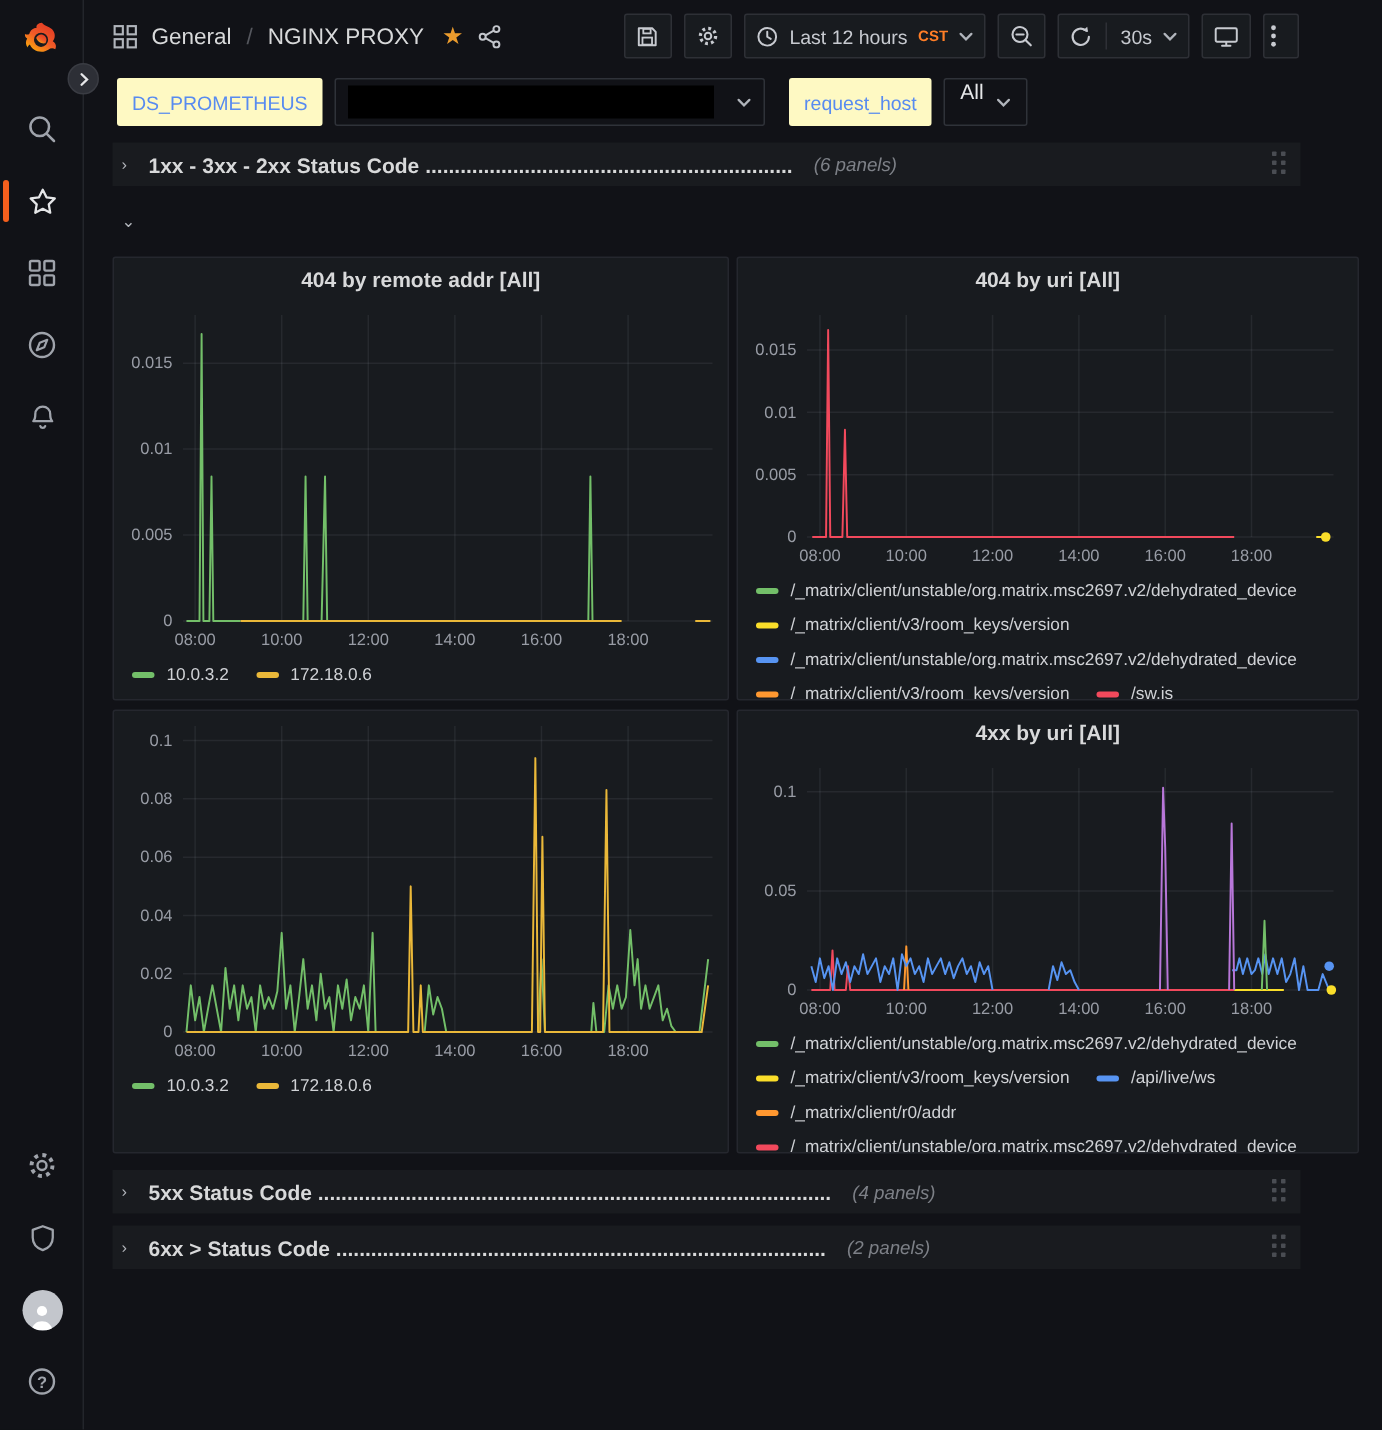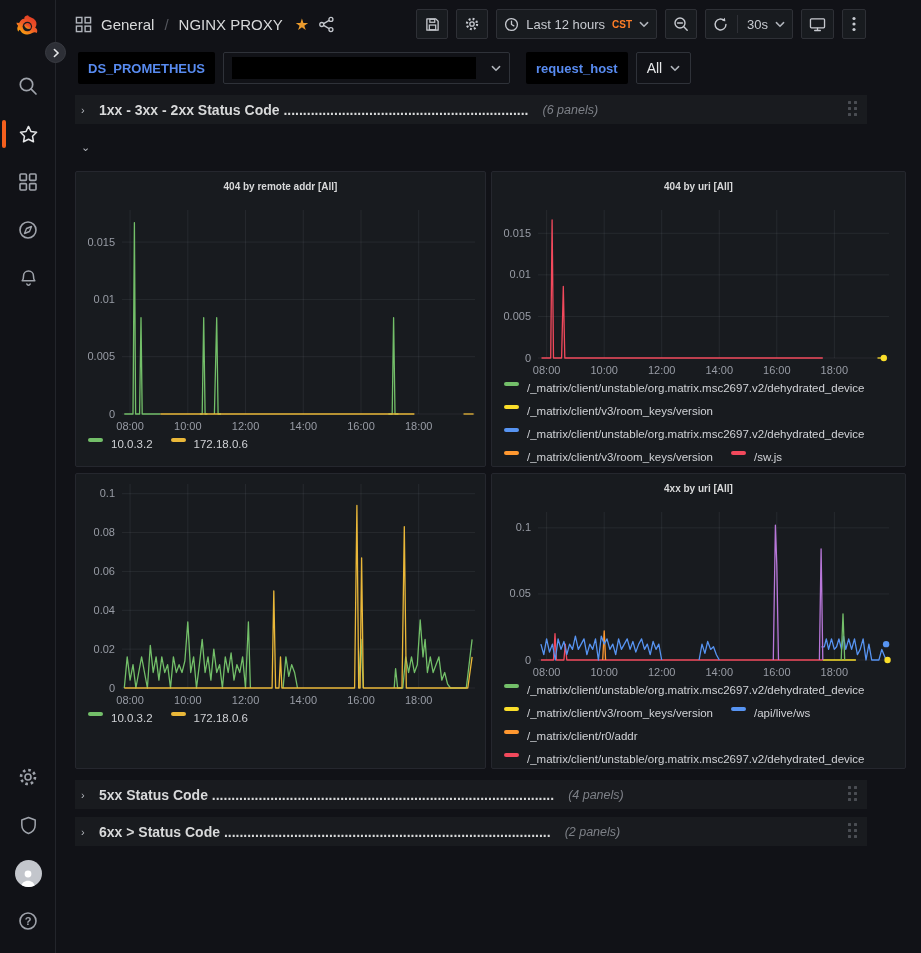--- a/index.html
+++ b/index.html
@@ -16,55 +16,55 @@
     background:#2d2f36;border:1px solid #3a3c43;color:#e6e7e9;display:flex;align-items:center;justify-content:center;z-index:9;}
   .avatar-circle{width:27px;height:27px;border-radius:50%;background:#c3c6cc;display:flex;align-items:flex-end;justify-content:center;overflow:hidden;}
   
   .main{margin-left:57px;width:825px;}
   .topnav{height:48px;display:flex;align-items:center;padding:0 16px 0 18px;}
   .crumb{display:flex;align-items:center;gap:9px;color:#d8d9da;font-size:15px;}
   .crumb .sep{color:#55575e;margin:0 1px;}
   .crumb .star{color:#eb9b2d;font-size:16px;margin-left:3px;}
   .tn-right{margin-left:auto;display:flex;align-items:center;gap:8px;}
   .tbtn{height:30px;min-width:32px;padding:0 7px;background:#181b1f;border:1px solid #2e3036;border-radius:2px;
-    display:flex;align-items:center;justify-content:center;gap:7px;color:#c7cad0;font-size:13px;}
+    display:flex;align-items:center;justify-content:flex-start;gap:7px;color:#c7cad0;font-size:13px;}
   .tbtn .tz{color:#ff7e27;font-size:10px;font-weight:700;}
   .tbtn .divider{width:1px;height:18px;background:#2e3036;margin:0 2px;}
   .icon{display:inline-flex;align-items:center;justify-content:center;}
   
   .subnav{height:40px;display:flex;align-items:center;gap:8px;padding:0 16px 0 21px;}
-  .vlabel{height:32px;display:flex;align-items:center;padding:0 10px;background:#000000;border-radius:2px;
-    color:#588bf0;font-size:13px;font-weight:700;}
+  .vlabel{height:32px;display:flex;align-items:center;padding:0 10px;background:#fef9c3;border-radius:2px;
+    color:#588bf0;font-size:13px;font-weight:400;}
   .vselect{height:32px;width:287px;border:1px solid #2f3239;border-radius:2px;background:#111217;
     display:flex;align-items:center;padding:0 8px;}
   .vselect .blackout{flex:0 0 auto;width:244px;height:22px;background:#000;}
   .vselect .chev{margin-left:auto;}
-  .vall{height:32px;border:1px solid #2f3239;border-radius:2px;display:flex;align-items:center;gap:8px;
+  .vall{height:32px;border:1px solid #2f3239;border-radius:2px;display:flex;gap:8px;
     padding:0 10px;color:#e6e7e9;font-size:14px;}
   
   .dash{padding:0 15px 0 18px;}
   .rowhdr{height:29px;display:flex;align-items:center;color:#d8d9da;position:relative;}
   .rowhdr.boxed{background:#191b1f;}
   .rowhdr .rchev{color:#b3b6bc;margin:0 8px 0 6px;font-size:11px;width:10px;display:inline-block;}
   .rowhdr .rtitle{font-size:14px;font-weight:700;white-space:nowrap;overflow:hidden;}
   .rowhdr .rcount{font-size:12.5px;font-style:italic;color:#7d8087;margin-left:14px;white-space:nowrap;}
   .draghandle{position:absolute;right:6px;top:6px;width:13px;height:17px;
     display:grid;grid-template-columns:4px 4px;grid-auto-rows:4px;gap:2px;}
   .draghandle i{background:#4a4d53;width:3px;height:3px;border-radius:0.5px;}
   .mt7{margin-top:7px;}.mt8{margin-top:8px;}.mt9{margin-top:9px;}.mt11{margin-top:11px;}
   .panelgrid{margin-top:9px;display:grid;grid-template-columns:411px 415px;gap:6px 5px;}
   .panel{height:296px;background:#181b1f;border:1px solid #25272e;border-radius:2px;overflow:hidden;display:flex;flex-direction:column;}
-  .ptitle{height:28px;display:flex;align-items:center;justify-content:center;color:#d8d9da;font-size:10px;font-weight:600;flex:0 0 auto;}
+  .ptitle{height:28px;display:flex;align-items:center;justify-content:center;color:#d8d9da;font-size:14px;font-weight:600;flex:0 0 auto;}
   .chart{width:100%;flex:0 0 auto;}
   .chart.tall{height:236px;}
   .chart.short{height:180px;}
   svg text.tick{fill:#989ca5;font-size:11px;font-family:"Liberation Sans","DejaVu Sans",sans-serif;}
   svg line.grid{stroke:rgba(210,215,230,0.08);stroke-width:1;}
   .legend{padding:2px 12px 0 12px;display:flex;flex-wrap:wrap;column-gap:18px;}
-  .legend .li{display:inline-flex;gap:8px;height:23px;color:#d0d2d6;font-size:11.5px;white-space:nowrap;}
+  .legend .li{display:inline-flex;align-items:center;gap:8px;height:23px;color:#d0d2d6;font-size:11.5px;white-space:nowrap;}
   .legend .li i{width:15px;height:4px;border-radius:2px;display:inline-block;}
 </style>
 </head>
 <body>
 
 <div class="sidebar">
   <div class="sb-logo">
     <svg width="30" height="30" viewBox="0 0 28 28">
       <defs>
           <linearGradient id="gfl" x1="0" y1="1" x2="0.7" y2="0">

